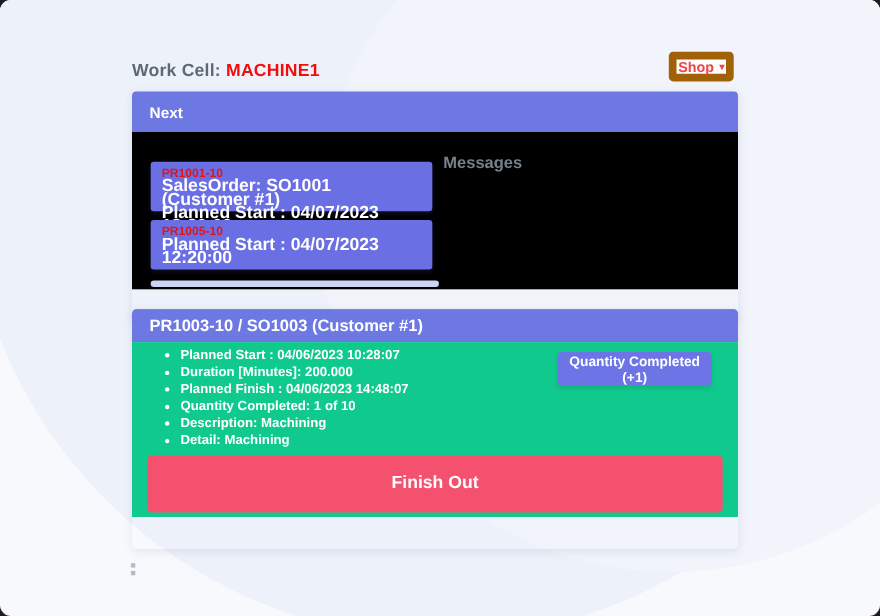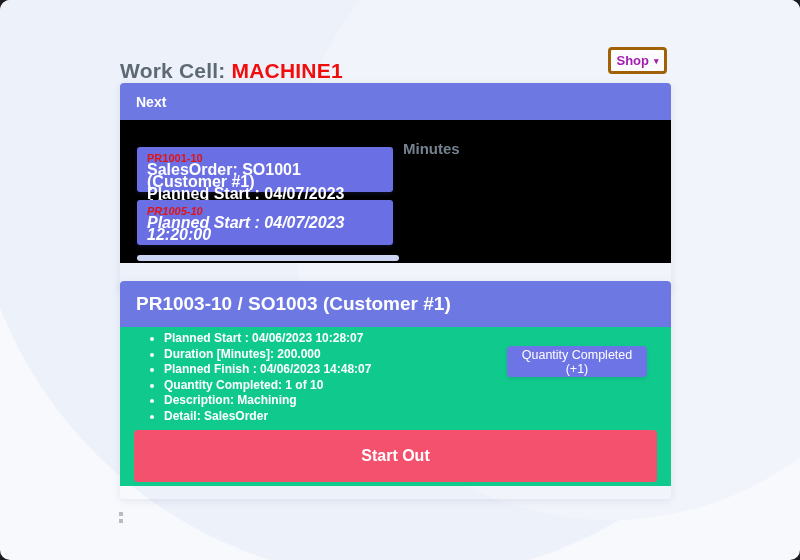--- a/index.html
+++ b/index.html
@@ -18,27 +18,27 @@
   .bg-circle-1{
     position:absolute;left:-30px;top:-280px;width:860px;height:860px;
     border-radius:50%;background:#edf1fa;
   }
   .bg-circle-2{
     position:absolute;left:290px;top:-120px;width:640px;height:640px;
     border-radius:50%;background:#f1f4fb;
   }
   .page-title{
     position:absolute;left:120px;top:45px;
-    font-size:21px;font-weight:600;color:#5d6a74;letter-spacing:.2px;
+    font-size:16px;font-weight:600;color:#5d6a74;letter-spacing:.2px;
   }
   .page-title .machine{color:#f20d0d;font-weight:700;}
   .shop-btn{
     position:absolute;left:608px;top:47px;width:59px;height:27px;
-    box-sizing:border-box;border:3px solid #a16207;border-radius:4px;
-    background:#fdfdff;color:#a21caf;font-size:13px;font-weight:600;
+    box-sizing:border-box;border:7px solid #a16207;border-radius:4px;
+    background:#fdfdff;color:#ef4444;font-size:13px;font-weight:600;
     display:flex;align-items:center;justify-content:center;gap:5px;
     cursor:pointer;font-family:inherit;
   }
   .shop-btn .caret{font-size:9px;line-height:1;transform:translateY(1px);}
   .card{
     position:absolute;left:120px;width:551px;border-radius:4px;overflow:hidden;
     box-shadow:0 2px 8px rgba(60,70,120,.10);
   }
   .card-header{
     background:#6d78e3;color:#ffffff;font-weight:700;
@@ -51,43 +51,43 @@
   }
   .job-card{
     position:absolute;left:17px;width:256px;height:45px;
     background:#6a6fe4;border-radius:3px;box-sizing:border-box;
     padding:5px 10px;cursor:pointer;
     box-shadow:0 2px 4px rgba(50,55,140,.25);
   }
   .job-card .job-id{font-size:11px;font-weight:700;color:#e21414;line-height:12px;}
   .job-card .job-line{font-size:16px;font-weight:700;color:#ffffff;line-height:12px;}
   .job-1{top:27px;}
-  .job-2{top:80px;font-style:italic;}
+  .job-2{top:80px;}
   .jobs-scrollbar{
     position:absolute;left:17px;top:135px;width:262px;height:6px;
     background:#ccd5f3;border-radius:3px;cursor:pointer;
   }
   .messages-title{
     position:absolute;left:283px;top:20px;
     font-size:15px;font-weight:600;color:#75828e;
   }
   .card-active{top:281px;height:218px;}
-  .card-active .card-header{height:46px;font-size:19px;text-align:right;}
+  .card-active .card-header{height:30px;font-size:15px;text-align:right;}
   .card-active .card-body{
     background:#10ca8d;height:159px;position:relative;
   }
   .details-list{
     position:absolute;left:16px;top:4px;margin:0;padding-left:28px;
     color:#ffffff;font-size:12px;font-weight:700;line-height:15.5px;
   }
   .details-list li{margin:0;}
   .qty-btn{
-    position:absolute;left:387px;top:19px;width:140px;height:31px;
+    position:absolute;left:387px;top:9px;width:140px;height:31px;
     background:#6d74e6;border:none;border-radius:4px;
-    color:#ffffff;font-size:12.5px;font-weight:400;cursor:pointer;
+    color:#ffffff;font-size:12.5px;font-weight:700;cursor:pointer;
     font-family:inherit;box-shadow:0 2px 4px rgba(30,90,70,.18);
   }
   .clockout-btn{
     position:absolute;left:14px;top:103px;width:523px;height:52px;
     background:#f4516f;border:none;border-radius:4px;
     color:#ffffff;font-size:16px;font-weight:700;cursor:pointer;
     font-family:inherit;
   }
   .tiny-marks{position:absolute;left:119px;top:512px;}
   .tiny-marks span{
@@ -117,39 +117,39 @@
       <div class="job-card job-1">
         <div class="job-id">PR1001-10</div>
         <div class="job-line">SalesOrder: SO1001 (Customer #1)</div>
         <div class="job-line">Planned Start : 04/07/2023 12:20:00</div>
       </div>
       <div class="job-card job-2">
         <div class="job-id">PR1005-10</div>
         <div class="job-line">Planned Start : 04/07/2023 12:20:00</div>
       </div>
       <div class="jobs-scrollbar"></div>
-      <div class="messages-title">Minutes</div>
+      <div class="messages-title">Messages</div>
     </div>
   </div>
 
   <div class="card card-active">
     <div class="card-header">
       <span>PR1003-10 / SO1003 (Customer #1)</span>
     </div>
     <div class="card-body">
       <ul class="details-list">
         <li>Planned Start : 04/06/2023 10:28:07</li>
         <li>Duration [Minutes]: 200.000</li>
         <li>Planned Finish : 04/06/2023 14:48:07</li>
         <li>Quantity Completed: 1 of 10</li>
         <li>Description: Machining</li>
-        <li>Detail: SalesOrder</li>
+        <li>Detail: Machining</li>
       </ul>
       <button class="qty-btn">Quantity Completed (+1)</button>
-      <button class="clockout-btn">Start Out</button>
+      <button class="clockout-btn">Finish Out</button>
     </div>
   </div>
 
   <div class="tiny-marks">
     <span></span>
     <span></span>
   </div>
 </div>
 
 </body></html>

